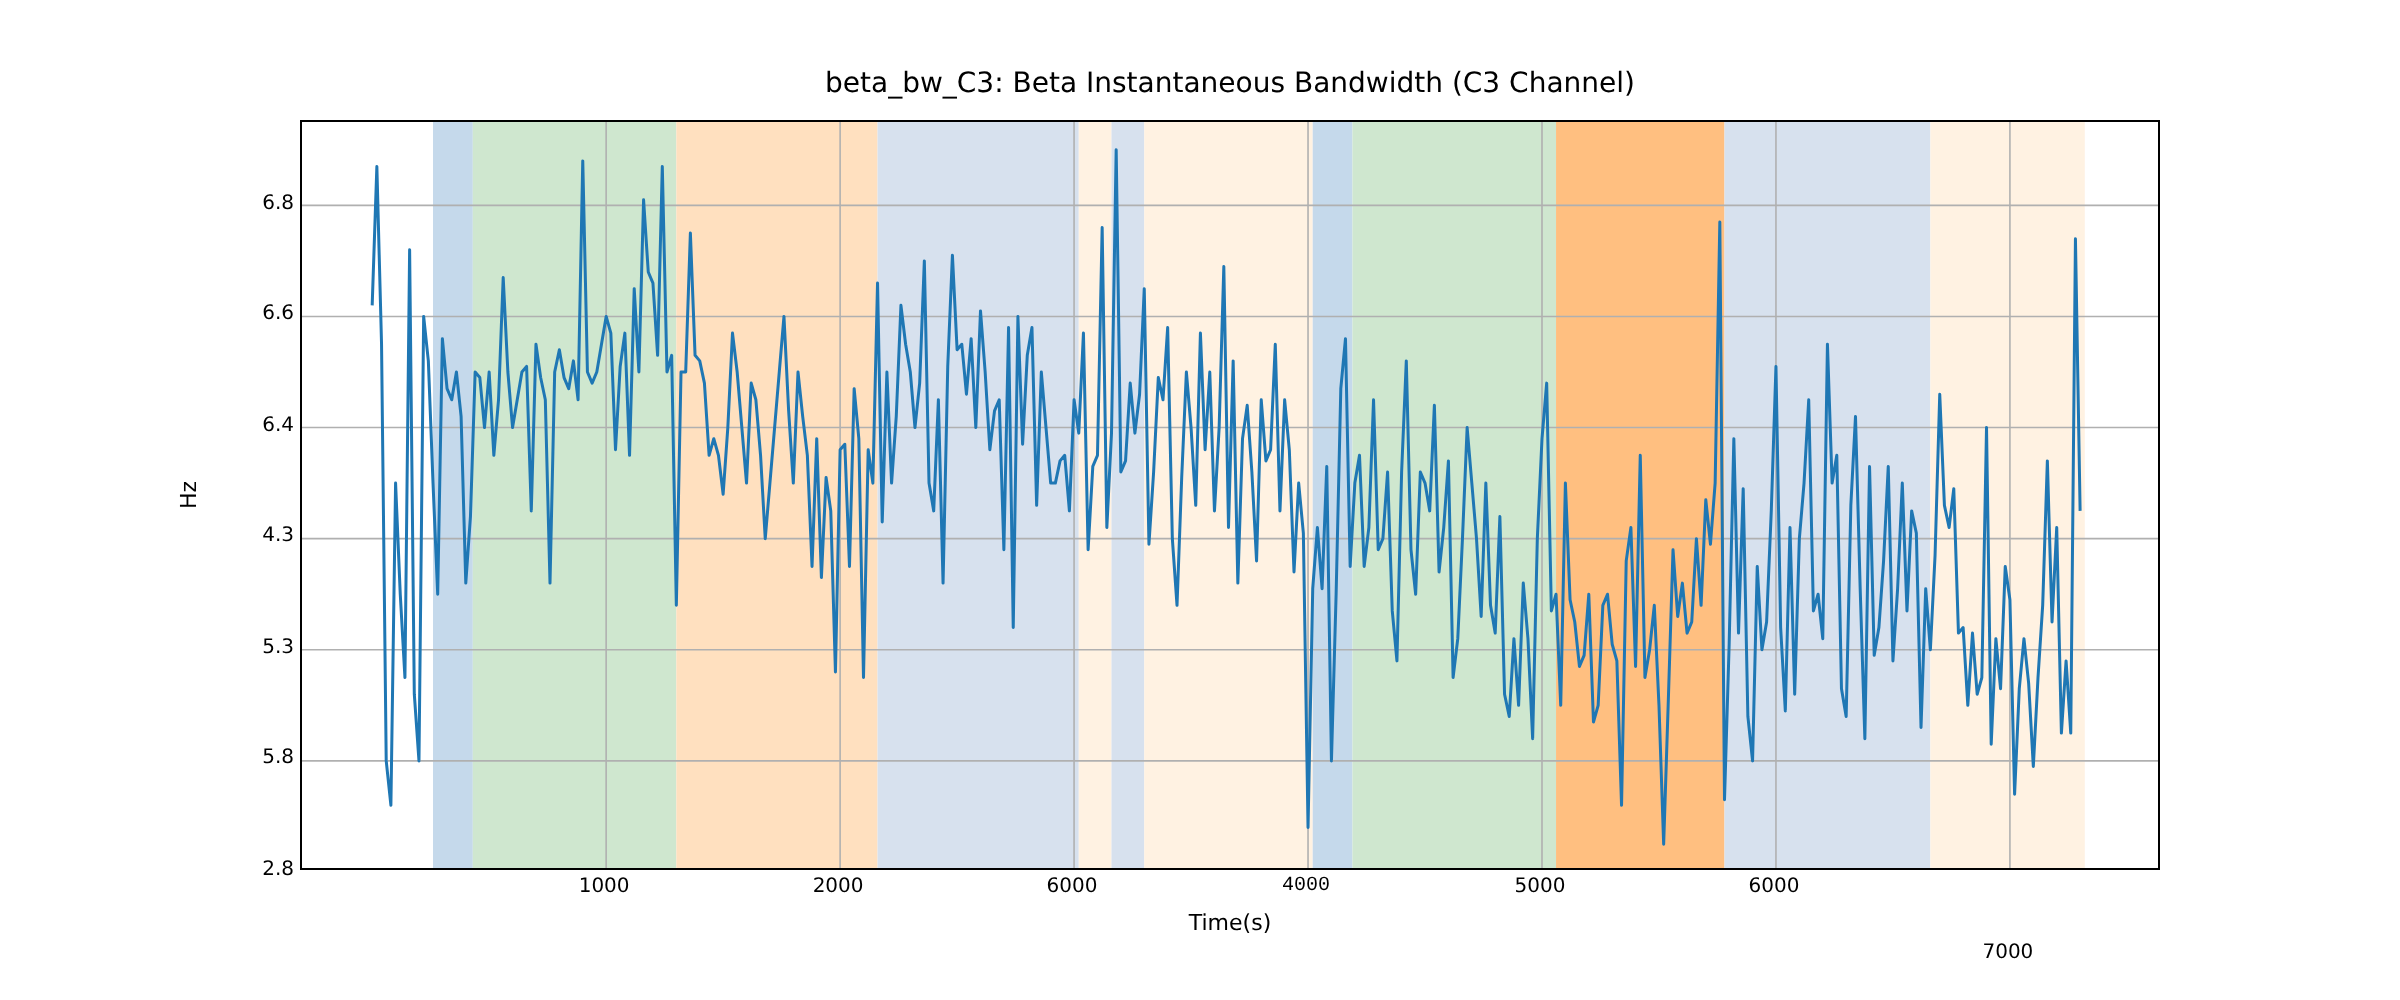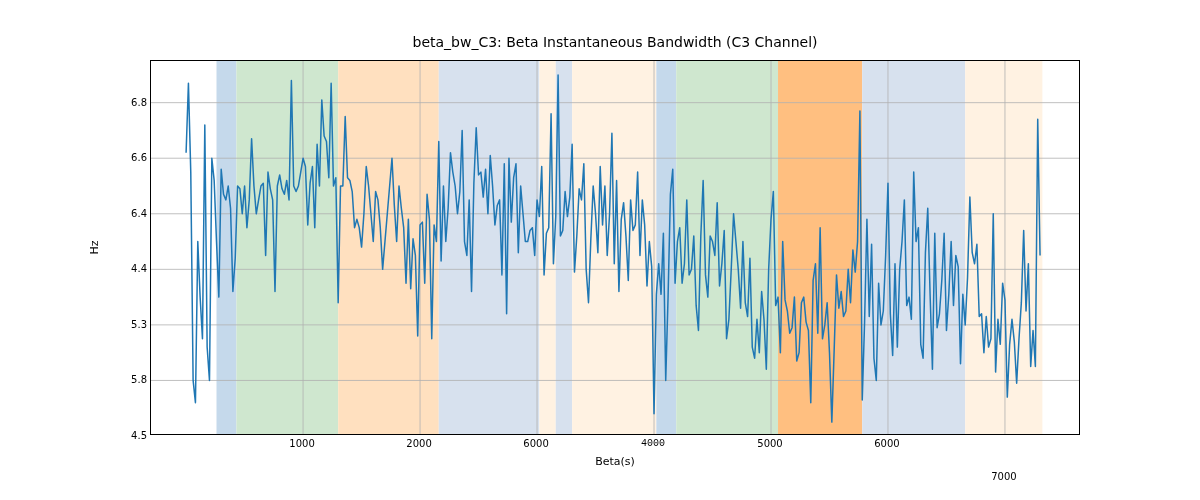--- a/index.html
+++ b/index.html
@@ -79,21 +79,21 @@
   }
   svg { display: block; }
 </style>
 </head>
 <body>
 
 <div class="figure">
 
   <div class="title">beta_bw_C3: Beta Instantaneous Bandwidth (C3 Channel)</div>
   <div class="ylabel">Hz</div>
-  <div class="xlabel">Beta(s)</div>
+  <div class="xlabel">Time(s)</div>
 
   <div class="axes">
     <svg id="plot-svg" width="930" height="375">
         <rect x="65.50943396226415" y="0" width="19.88679245283018" height="375" fill="#c5d9eb"></rect>
         <rect x="85.39622641509433" y="0" width="101.77358490566039" height="375" fill="#cfe7cf"></rect>
         <rect x="187.16981132075472" y="0" width="100.60377358490564" height="375" fill="#ffe0bf"></rect>
         <rect x="287.77358490566036" y="0" width="100.6037735849057" height="375" fill="#d7e1ee"></rect>
         <rect x="388.37735849056605" y="0" width="16.377358490566053" height="375" fill="#fff2e2"></rect>
         <rect x="404.7547169811321" y="0" width="16.377358490565996" height="375" fill="#d7e1ee"></rect>
         <rect x="421.1320754716981" y="0" width="84.22641509433964" height="375" fill="#fff2e2"></rect>
@@ -123,22 +123,22 @@
   <div id="xtick-container">
       <div class="xtick-label" style="left: 302.075px;">1000</div>
       <div class="xtick-label" style="left: 419.057px;">2000</div>
       <div class="xtick-label" style="left: 536.038px;">6000</div>
       <div class="xtick-label" style="left: 653.019px; font-family: Liberation Mono, monospace;">4000</div>
       <div class="xtick-label" style="left: 770px;">5000</div>
       <div class="xtick-label" style="left: 886.981px;">6000</div>
       <div class="xtick-label" style="left: 1003.96px; margin-top: 33px;">7000</div>
     </div>
   <div id="ytick-container">
-      <div class="ytick-label" style="top: 435px;">4.5</div>
+      <div class="ytick-label" style="top: 435px;">2.8</div>
       <div class="ytick-label" style="top: 379.444px;">5.8</div>
       <div class="ytick-label" style="top: 323.889px;">5.3</div>
-      <div class="ytick-label" style="top: 268.333px;">4.4</div>
+      <div class="ytick-label" style="top: 268.333px;">4.3</div>
       <div class="ytick-label" style="top: 212.778px;">6.4</div>
       <div class="ytick-label" style="top: 157.222px; text-align: right;">6.6</div>
       <div class="ytick-label" style="top: 101.667px;">6.8</div>
     </div>
 
 </div>
 
 </body></html>

